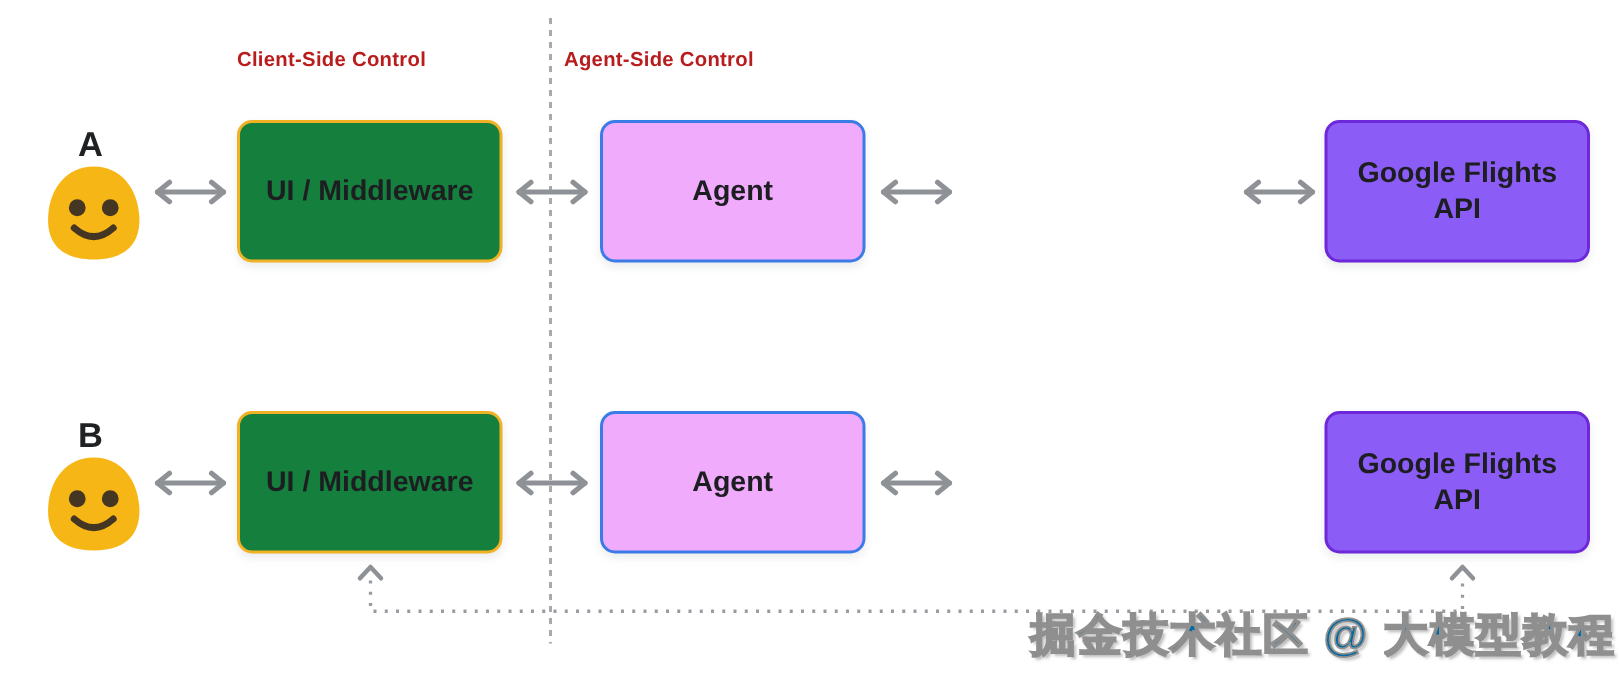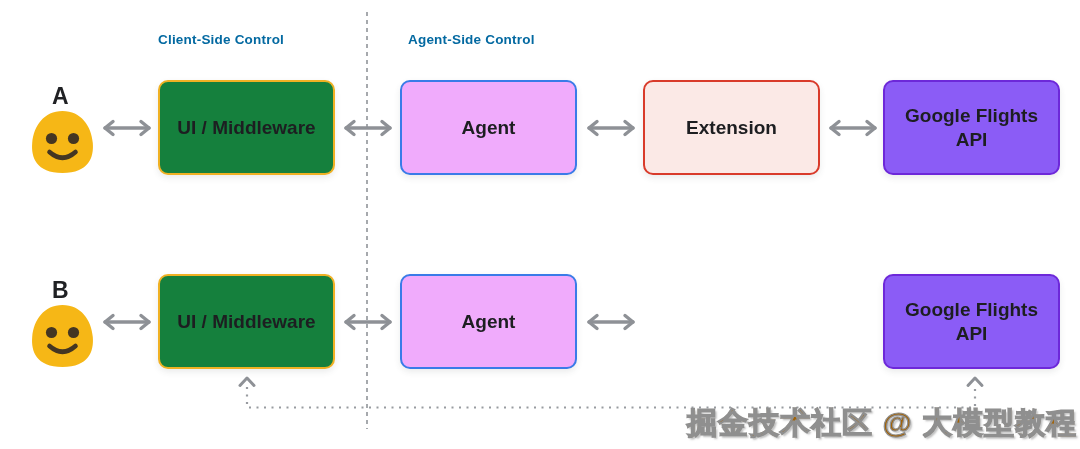--- a/index.html
+++ b/index.html
@@ -9,26 +9,26 @@
     height: 449px;
     background: #ffffff;
     font-family: "Liberation Sans", sans-serif;
     overflow: hidden;
   }
   .hdr {
     position: absolute;
     top: 32px;
     font-size: 13.5px;
     font-weight: 700;
-    color: #0369a1;
+    color: #b91c1c;
     letter-spacing: 0.2px;
     white-space: nowrap;
   }
   .hdr-client { left: 158px; }
-  .hdr-agent  { left: 408px; }
+  .hdr-agent  { left: 376px; }
 
   .divider {
     position: absolute;
     left: 366px;
     top: 12px;
     width: 2px;
     height: 417px;
     background-image: repeating-linear-gradient(
       to bottom, #a6a9ad 0px, #a6a9ad 4px, transparent 4px, transparent 8px);
   }
@@ -88,21 +88,21 @@
     stroke-linejoin: round;
   }
 
   .watermark {
     position: absolute;
     right: 3px;
     bottom: 5px;
     font-size: 30px;
     font-weight: 700;
     letter-spacing: 1px;
-    color: #a16207;
+    color: #0369a1;
     -webkit-text-stroke: 1.2px #8f8f8f;
     text-shadow: 2px 2px 2px rgba(125,125,125,0.5);
     white-space: nowrap;
   }
 </style>
 </head>
 <body>
 
 <div class="canvas">
 
@@ -139,23 +139,20 @@
   <div class="node v-blue" style="left:400px;top:80px">
     <span>Agent</span>
   </div>
 
   <svg class="arrow" style="left:582px;top:118px" width="58" height="20" viewBox="0 0 58 20">
     <path class="ar" d="M7 10 H51"></path>
       <path class="ar" d="M15 3.5 L7 10 L15 16.5"></path>
       <path class="ar" d="M43 3.5 L51 10 L43 16.5"></path>
   </svg>
 
-  <div class="node v-red" style="left:643px;top:80px">
-    <span>Extension</span>
-  </div>
 
   <svg class="arrow" style="left:824px;top:118px" width="58" height="20" viewBox="0 0 58 20">
     <path class="ar" d="M7 10 H51"></path>
       <path class="ar" d="M15 3.5 L7 10 L15 16.5"></path>
       <path class="ar" d="M43 3.5 L51 10 L43 16.5"></path>
   </svg>
 
   <div class="node v-green" style="left:883px;top:80px">
     <span>Google Flights API</span>
   </div>

